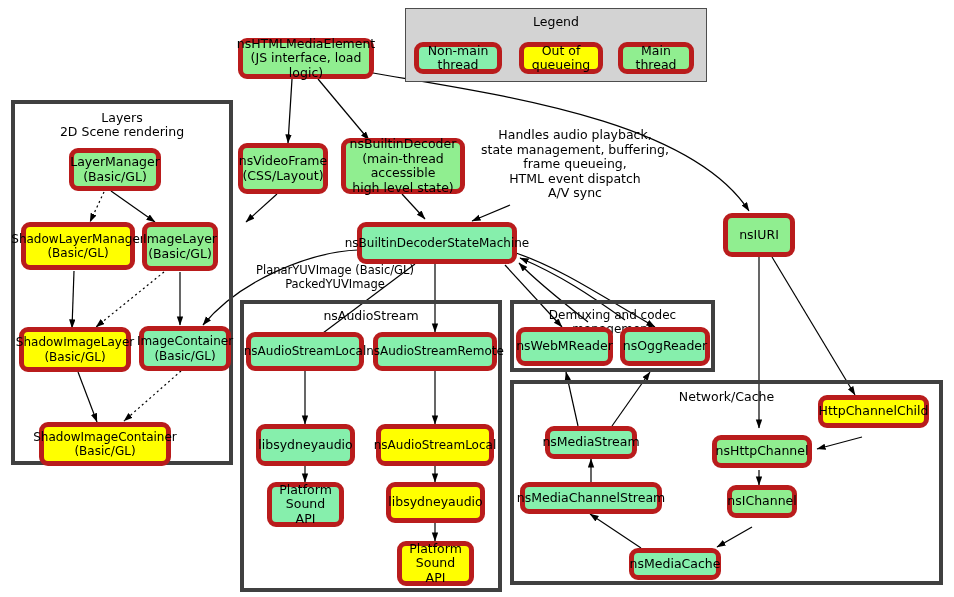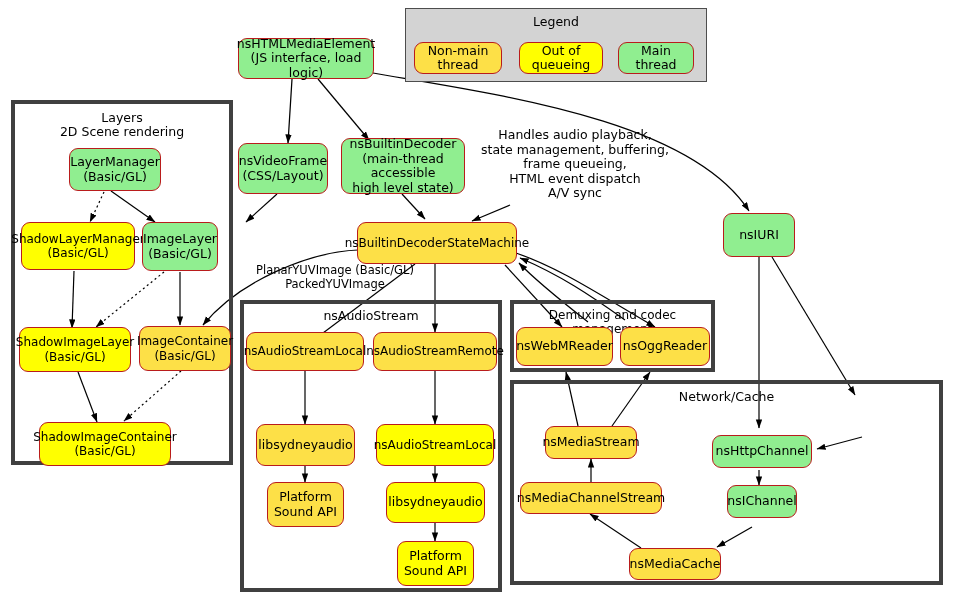--- a/index.html
+++ b/index.html
@@ -41,34 +41,34 @@
     right: 0;
     text-align: center;
     font-size: 12.5px;
     color: #000000;
     line-height: 14px;
     white-space: pre-line;
   }
   .node {
     position: absolute;
     box-sizing: border-box;
-    border: 1px solid #b91c1c;
+    border: 5px solid #b91c1c;
     border-radius: 9px;
     display: flex;
     align-items: center;
     justify-content: center;
     text-align: center;
     font-size: 12.5px;
     line-height: 14.5px;
     color: #000000;
     white-space: pre-line;
     padding: 0 2px;
   }
   .n-green  { background: #90ee90; }
-  .n-blue   { background: #fde047; }
+  .n-blue   { background: #86efac; }
   .n-yellow { background: #ffff00; }
   .freetext {
     position: absolute;
     text-align: center;
     font-size: 12.5px;
     line-height: 14.5px;
     color: #000000;
     white-space: pre-line;
   }
   .edge-label {
@@ -290,20 +290,23 @@
   </div>
 
   <div class="node n-blue" style="left:545px; top:426px; width:92px; height:33px;">
     <span>nsMediaStream</span>
   </div>
 
   <div class="node n-blue" style="left:629px; top:548px; width:92px; height:32px;">
     <span>nsMediaCache</span>
   </div>
 
+  <div class="node n-yellow" style="left:818px; top:395px; width:111px; height:33px;">
+    <span>HttpChannelChild</span>
+  </div>
 
   <div class="node n-green" style="left:712px; top:435px; width:100px; height:33px;">
     <span>nsHttpChannel</span>
   </div>
 
   <div class="node n-green" style="left:727px; top:485px; width:70px; height:33px;">
     <span>nsIChannel</span>
   </div>
 
   <div class="freetext" style="left:470px; top:128px; width:210px;">Handles audio playback,

